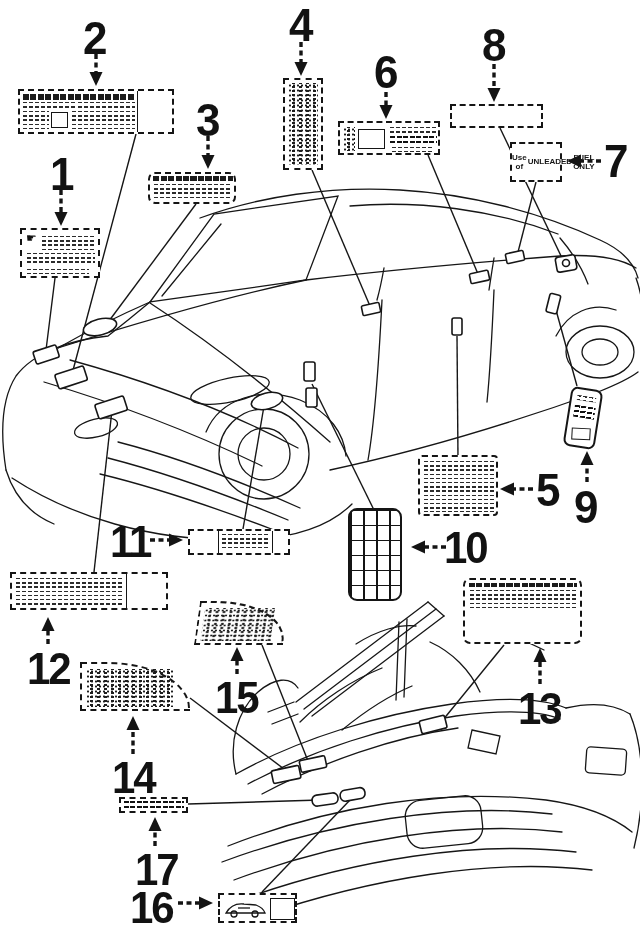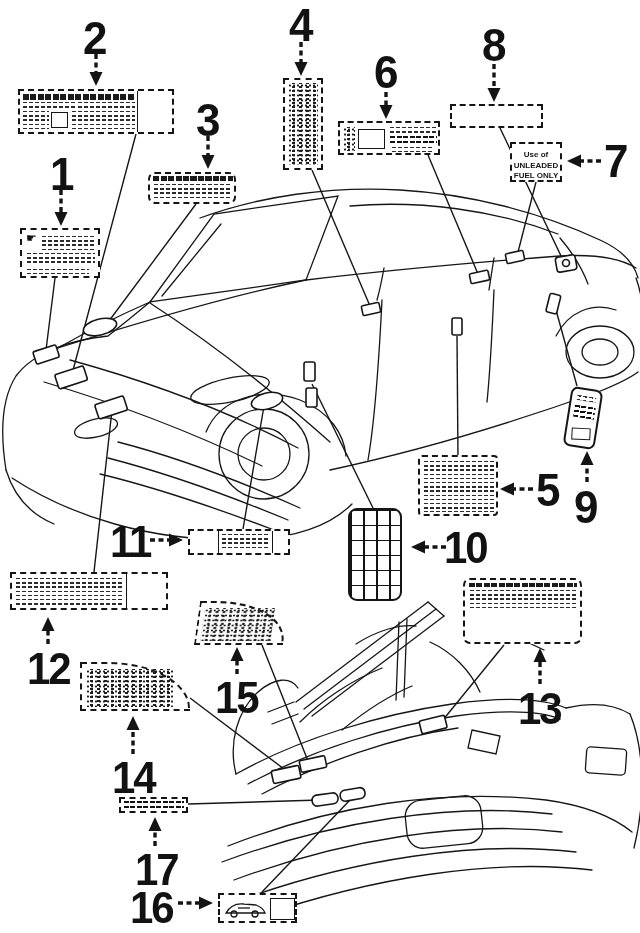--- a/index.html
+++ b/index.html
@@ -30,22 +30,22 @@
   
   #l9{transform:rotate(9deg);border-style:solid;border-radius:7px;}
   #l10{border-style:solid;border-radius:9px;
        background-image:
          repeating-linear-gradient(90deg,#141414 0 1.5px,transparent 1.5px 13px),
          repeating-linear-gradient(180deg,#141414 0 1.5px,transparent 1.5px 15px);}
   #l3,#l13{border-radius:7px;}
   #l14{border-top-right-radius:82px 46px;}
   #l15{border-top-right-radius:72px 40px;transform:skewX(-8deg);}
   .hand{position:absolute;font-size:12px;line-height:1;color:#111;}
-  .fuel{width:100%;height:100%;display:flex;flex-direction:column;align-items:center;
-        justify-content:flex-end;gap:1px;font-weight:700;font-size:8px;line-height:1.15;
+  .fuel{width:100%;height:100%;display:flex;align-items:center;
+        justify-content:flex-start;gap:1px;font-weight:700;font-size:8px;line-height:1.15;
         color:#161616;text-align:center;letter-spacing:0;}
 </style>
 </head>
 <body>
 
 <div id="stage">
 
   <svg class="layer" width="640" height="933" viewBox="0 0 640 933">
 
     <g stroke="#161616" stroke-width="1.3" fill="none" stroke-linecap="round">

